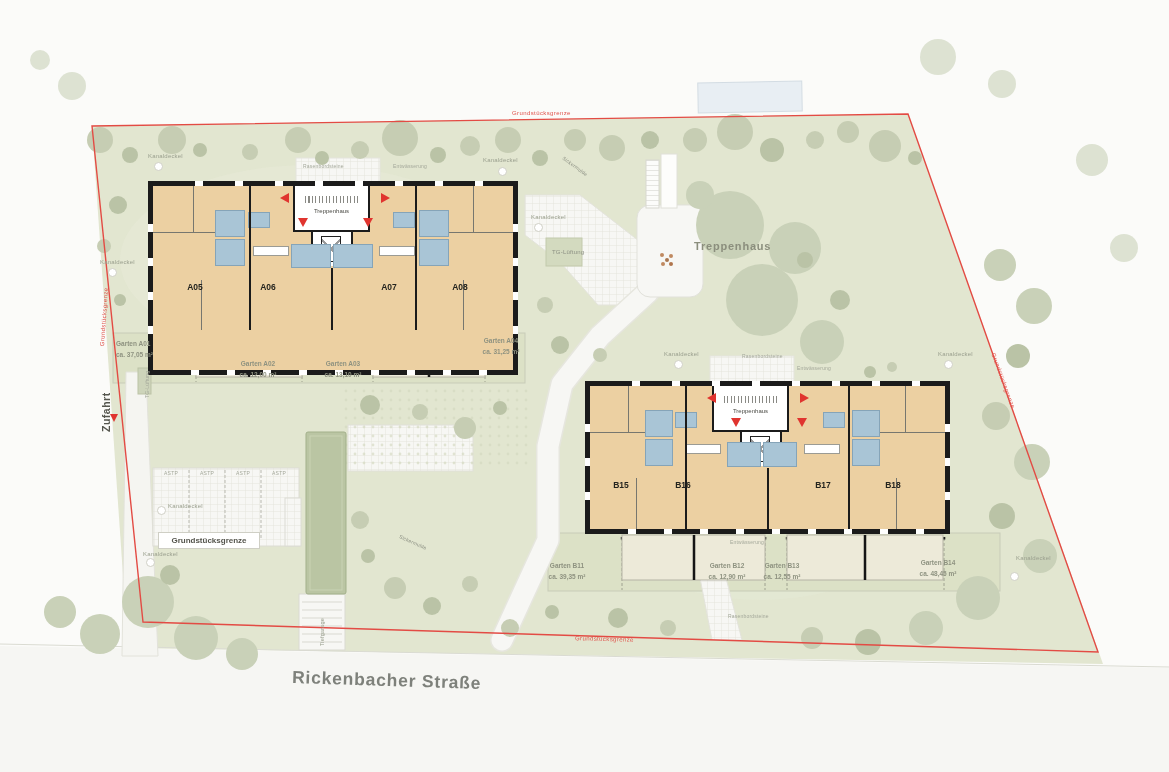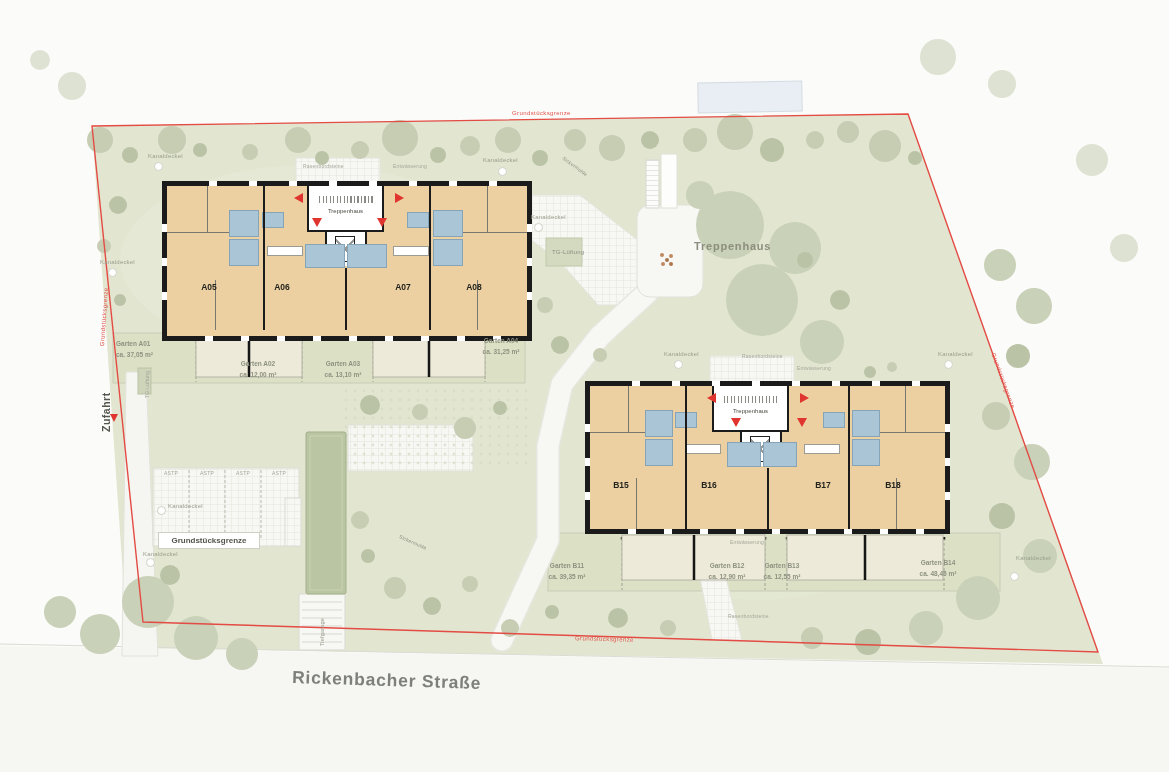--- a/index.html
+++ b/index.html
@@ -196,21 +196,21 @@
         <circle cx="1002" cy="84" r="14" fill="#dde2d2"></circle>
       <circle cx="1092" cy="160" r="16" fill="#dde2d2"></circle>
         <circle cx="1124" cy="248" r="14" fill="#dde2d2"></circle>
       <circle cx="72" cy="86" r="14" fill="#dde2d2"></circle>
         <circle cx="40" cy="60" r="10" fill="#dde2d2"></circle>
     </g>
 
     <polygon points="92,126 908,114 1098,652 143,622" fill="none" stroke="#e34b44" stroke-width="1.4"></polygon>
   </svg>
 
-  <div class="bldg" style="left:162px;top:181px;width:370px;height:160px">
+  <div class="bldg" style="left:148px;top:181px;width:370px;height:194px">
     <div class="winT"></div>
     <div class="winB"></div>
     <div class="winL"></div>
     <div class="winR"></div>
     <div class="stair" style="left:140px;width:77px;height:46px">
       <div class="comb" style="left:10px;top:10px;width:56px;height:7px"></div>
       <div class="shl" style="left:0;top:22px;width:73px">Treppenhaus</div>
     </div>
     <div class="corr" style="left:158px;top:46px;width:42px;height:34px"></div>
     <div class="lift" style="left:168px;top:50px;width:20px;height:26px"></div>
@@ -273,21 +273,21 @@
     <div class="rw" style="left:290px;top:46px;width:65px;height:1px"></div>
     <div class="rw" style="left:38px;top:0;width:1px;height:46px"></div>
     <div class="rw" style="left:315px;top:0;width:1px;height:46px"></div>
     <div class="rw" style="left:46px;top:92px;width:1px;height:51px"></div>
     <div class="rw" style="left:306px;top:92px;width:1px;height:51px"></div>
     <div class="tl" style="left:117px;top:7px"></div>
     <div class="tr" style="left:210px;top:7px"></div>
     <div class="td" style="left:141px;top:32px"></div>
     <div class="td" style="left:207px;top:32px"></div>
     <div class="unitlbl" style="left:6px;top:94px">B15</div>
-    <div class="unitlbl" style="left:94px;top:94px">B16</div>
+    <div class="unitlbl" style="left:68px;top:94px">B16</div>
     <div class="unitlbl" style="left:208px;top:94px">B17</div>
     <div class="unitlbl" style="left:278px;top:94px">B18</div>
   </div>
 
   <div class="glbl" style="left:116px;top:338px;text-align:left">
     <div>Garten A01</div>
     <div>ca. 37,05 m²</div>
   </div>
   <div class="glbl" style="left:225px;top:358px;width:66px">
     <div>Garten A02</div>

